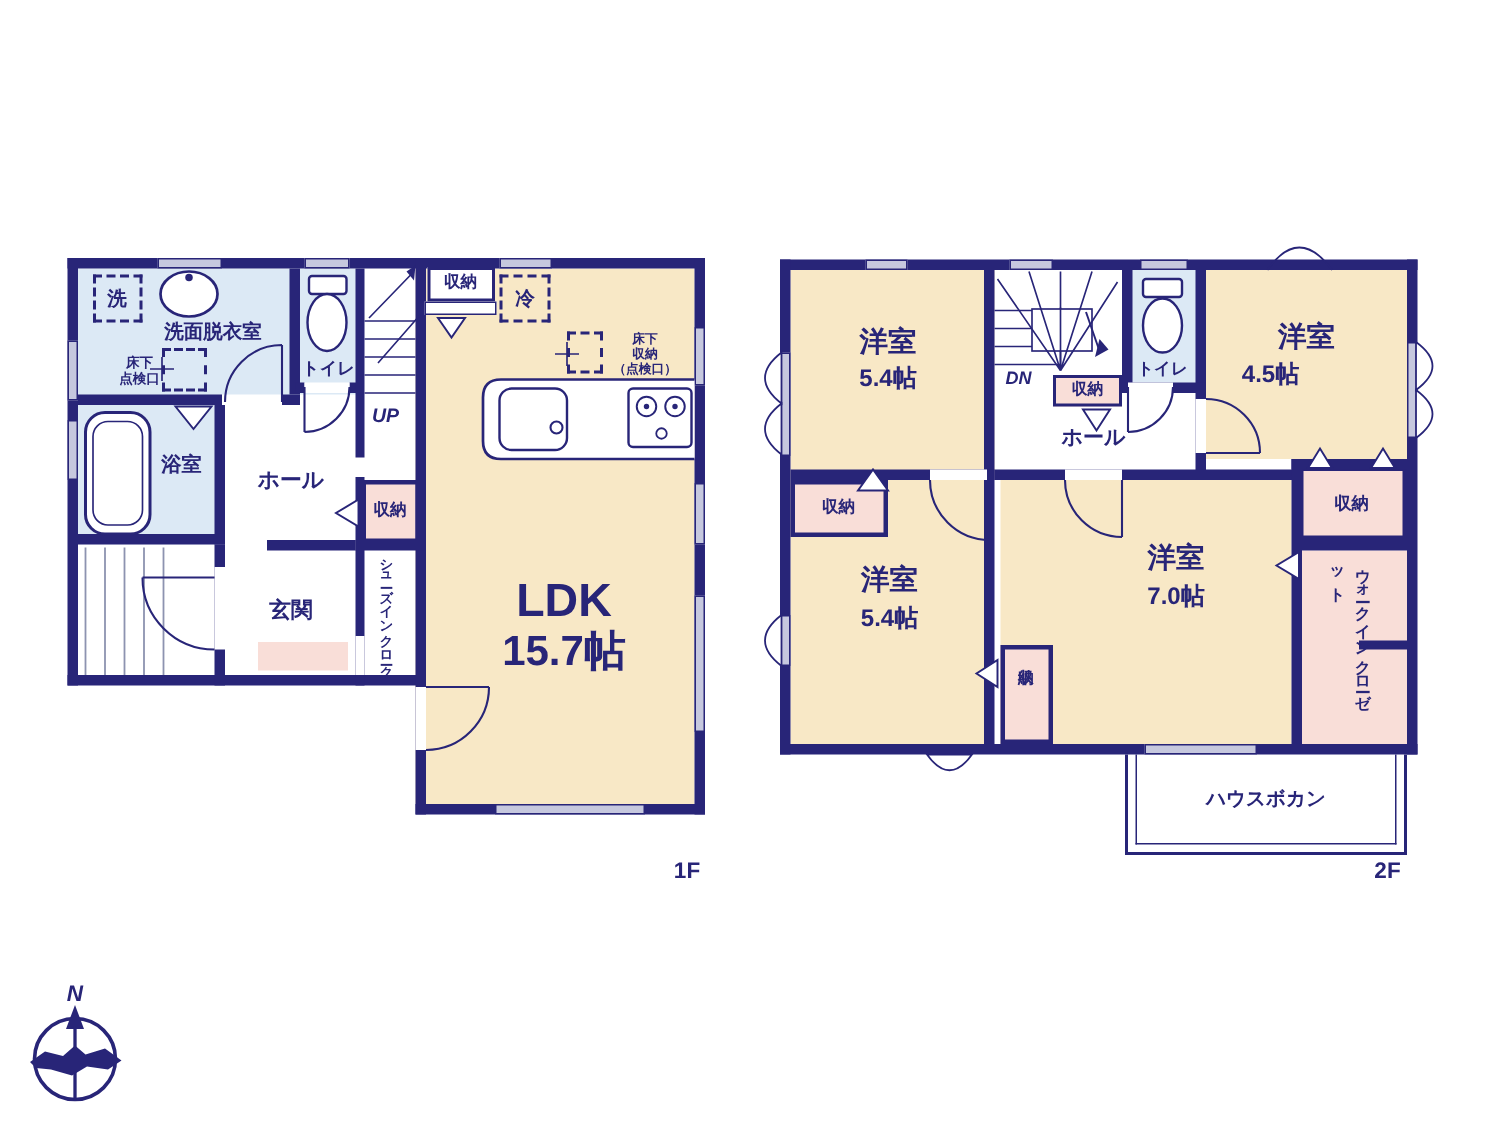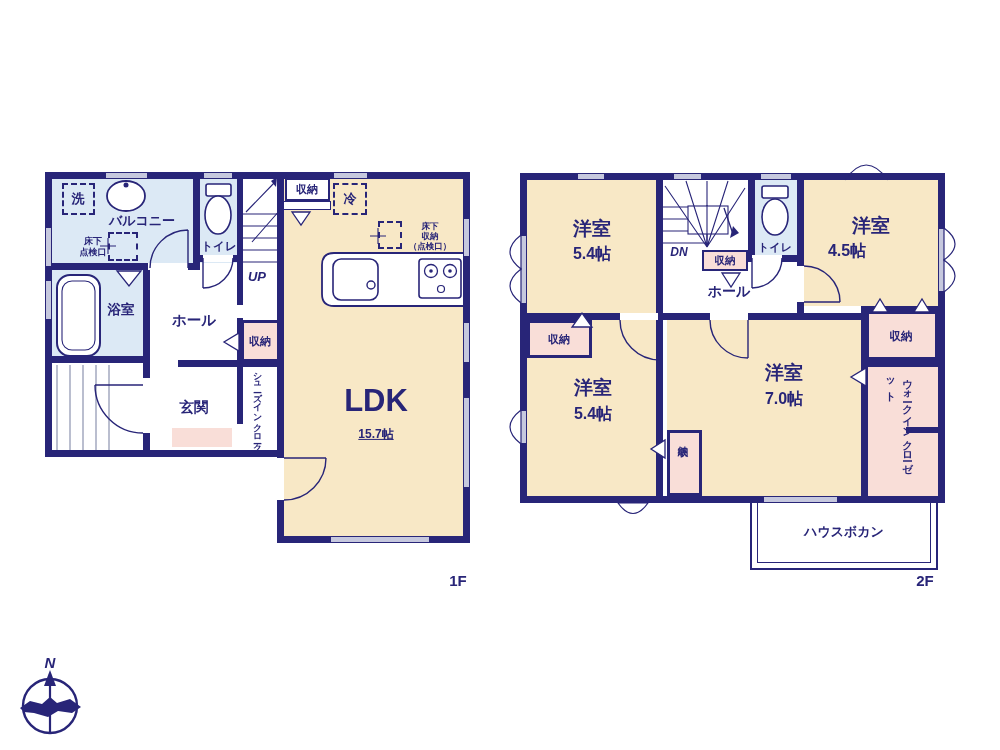--- a/index.html
+++ b/index.html
@@ -202,37 +202,37 @@
       <g>
         <circle cx="50" cy="706" r="27" stroke-width="2.4"></circle>
         <path d="M50,674 V734" stroke-width="2.2"></path>
         <polygon points="44,686 50,670 56,686" fill="#282578" stroke="none"></polygon>
         <polygon points="20,708 30,701 42,704 50,697 57,703 70,699 81,707 72,713 58,711 48,717 34,713 24,712" fill="#282578" stroke="none"></polygon>
       </g>
     </g>
   </svg>
 
   <div class="lbl c" style="left:78px;top:199px;font-size:13px;">洗</div>
-  <div class="lbl c" style="left:142px;top:221px;font-size:13px;">バルコニー</div>
+  <div class="lbl c" style="left:142px;top:221px;font-size:13px;">洗面脱衣室</div>
   <div class="lbl c" style="left:93px;top:247px;font-size:9px;">床下
 点検口</div>
   <div class="lbl c" style="left:219px;top:247px;font-size:11.5px;">トイレ</div>
   <div class="lbl c it" style="left:257px;top:277px;font-size:13px;">UP</div>
   <div class="lbl c" style="left:307px;top:189px;font-size:11px;">収納</div>
   <div class="lbl c" style="left:350px;top:199px;font-size:13px;">冷</div>
   <div class="lbl c" style="left:430px;top:236px;font-size:8.5px;">床下
 収納
 （点検口）</div>
   <div class="lbl c" style="left:121px;top:310px;font-size:13.5px;">浴室</div>
   <div class="lbl c" style="left:194px;top:321px;font-size:14.5px;">ホール</div>
   <div class="lbl c" style="left:260px;top:341px;font-size:11px;">収納</div>
   <div class="lbl c" style="left:194px;top:408px;font-size:14.5px;">玄関</div>
   <div class="lbl vtext" style="left:252px;top:366px;height:86px;font-size:9px;">シューズインクローク</div>
   <div class="lbl c" style="left:376px;top:401px;font-size:31px;">LDK</div>
-  <div class="lbl c" style="left:376px;top:434px;font-size:12px;text-decoration:underline;">15.7帖</div>
+  <div class="lbl c" style="left:376px;top:434px;font-size:28px;">15.7帖</div>
   <div class="lbl c" style="left:458px;top:581px;font-size:15px;">1F</div>
 
   <div class="lbl c" style="left:592px;top:229px;font-size:19px;">洋室</div>
   <div class="lbl c" style="left:592px;top:254px;font-size:16px;">5.4帖</div>
   <div class="lbl c" style="left:871px;top:226px;font-size:19px;">洋室</div>
   <div class="lbl c" style="left:847px;top:251px;font-size:16px;">4.5帖</div>
   <div class="lbl c" style="left:593px;top:388px;font-size:19px;">洋室</div>
   <div class="lbl c" style="left:593px;top:414px;font-size:16px;">5.4帖</div>
   <div class="lbl c" style="left:784px;top:373px;font-size:19px;">洋室</div>
   <div class="lbl c" style="left:784px;top:399px;font-size:16px;">7.0帖</div>

